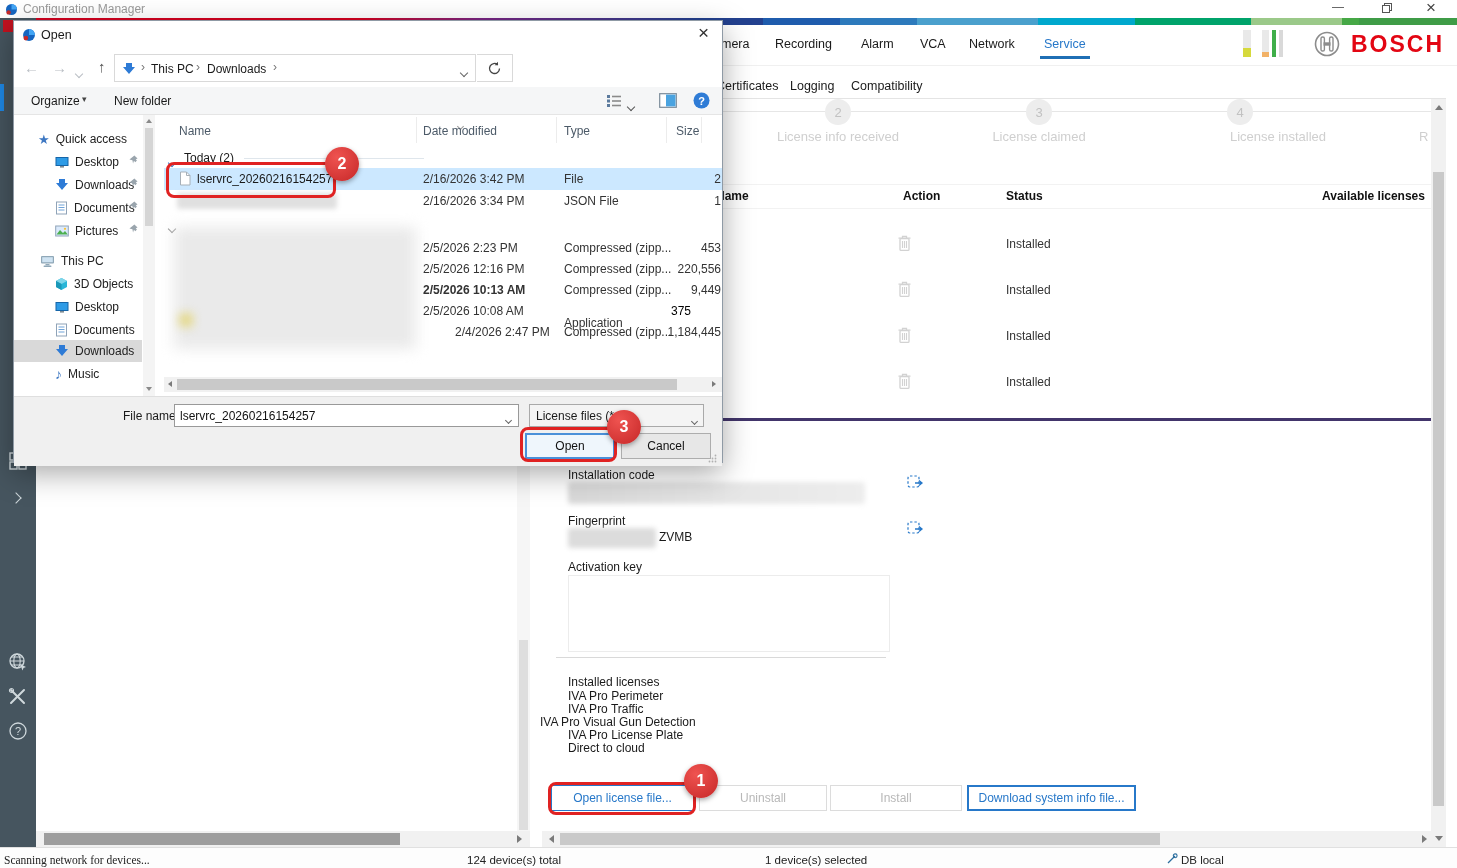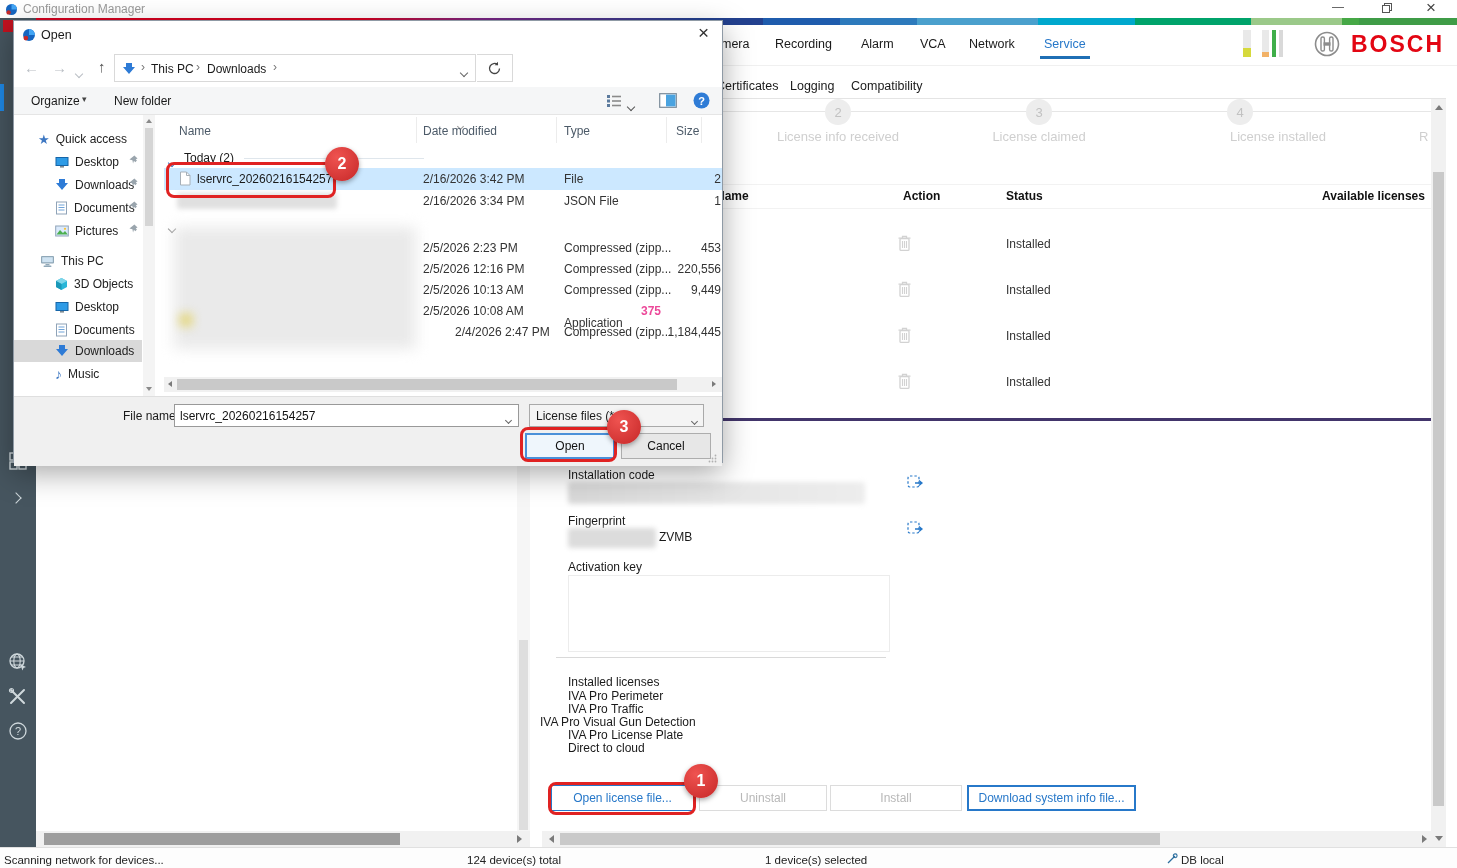--- a/index.html
+++ b/index.html
@@ -208,21 +208,21 @@
   <span class="tri" style="left:31px;top:835px;border-top:4px solid transparent;border-bottom:4px solid transparent;border-right:5px solid #7a7a7a;"></span>
   <div class="sb-thumb" style="left:44px;top:833px;width:356px;height:12px;background:#9e9e9e;"></div>
   <span class="tri" style="left:517px;top:835px;border-top:4px solid transparent;border-bottom:4px solid transparent;border-left:5px solid #7a7a7a;"></span>
 
   <div class="sb-track" style="left:542px;top:831px;width:889px;height:16px;"></div>
   <span class="tri" style="left:549px;top:835px;border-top:4px solid transparent;border-bottom:4px solid transparent;border-right:5px solid #7a7a7a;"></span>
   <div class="sb-thumb" style="left:560px;top:833px;width:600px;height:12px;"></div>
   <span class="tri" style="left:1422px;top:835px;border-top:4px solid transparent;border-bottom:4px solid transparent;border-left:5px solid #7a7a7a;"></span>
 
   <div class="a" style="left:0;top:847px;width:1457px;height:21px;background:#fdfdfd;border-top:1px solid #e0e0e0;">
-    <span class="txt" style="left:4px;top:6px;font-size:11.5px;color:#222;">Scanning network for devices...</span>
+    <span class="txt" style="left:4px;top:6px;font-size:11.5px;color:#222;font-family:Liberation Serif, serif;">Scanning network for devices...</span>
     <span class="txt" style="left:467px;top:6px;font-size:11.5px;color:#222;">124 device(s) total</span>
     <span class="txt" style="left:613px;top:18px;font-size:11.5px;color:#222;">1 device(s) visible</span>
     <span class="txt" style="left:765px;top:6px;font-size:11.5px;color:#222;">1 device(s) selected</span>
     <span class="ico a" style="left:1166px;top:5px;">
       <svg width="12" height="12" viewBox="0 0 12 12">
           <path d="M2 10 9 3" stroke="#2b6e9e" stroke-width="1.2" fill="none"></path>
           <circle cx="9.2" cy="2.8" r="1.9" fill="none" stroke="#2b6e9e" stroke-width="1.1"></circle>
         </svg>
     </span>
     <span class="txt" style="left:1181px;top:6px;font-size:11.5px;color:#222;">DB local</span>
@@ -495,28 +495,28 @@
       <span class="txt" style="left:259px;top:4px;color:#333;">2/5/2026 2:23 PM</span>
       <span class="txt" style="left:400px;top:4px;color:#333;">Compressed (zipp...</span>
       <span class="txt" style="left:477px;top:4px;width:80px;text-align:right;color:#333;">453</span>
     </div>
     <div class="a" style="left:150px;top:237px;width:558px;height:21px;">
       <span class="txt" style="left:259px;top:4px;color:#333;">2/5/2026 12:16 PM</span>
       <span class="txt" style="left:400px;top:4px;color:#333;">Compressed (zipp...</span>
       <span class="txt" style="left:477px;top:4px;width:80px;text-align:right;color:#333;">220,556</span>
     </div>
     <div class="a" style="left:150px;top:258px;width:558px;height:21px;">
-      <span class="txt" style="left:259px;top:4px;color:#333;">2/5/2026 10:13 AM</span>
+      <span class="txt" style="left:259px;top:4px;color:#333;font-weight:bold;">2/5/2026 10:13 AM</span>
       <span class="txt" style="left:400px;top:4px;color:#333;">Compressed (zipp...</span>
       <span class="txt" style="left:477px;top:4px;width:80px;text-align:right;color:#333;">9,449</span>
     </div>
     <div class="a" style="left:150px;top:279px;width:558px;height:21px;">
       <span class="txt" style="left:259px;top:4px;color:#333;">2/5/2026 10:08 AM</span>
       <span class="txt" style="left:400px;top:16px;color:#333;">Application</span>
-      <span class="txt" style="left:477px;top:4px;width:80px;text-align:left;color:#ec4899;font-weight:bold;">375</span>
+      <span class="txt" style="left:477px;top:4px;width:80px;text-align:center;color:#000000;">375</span>
     </div>
     <div class="a" style="left:150px;top:300px;width:558px;height:21px;">
       <span class="txt" style="left:259px;top:4px;color:#333;margin-left:32px;">2/4/2026 2:47 PM</span>
       <span class="txt" style="left:400px;top:4px;color:#333;">Compressed (zipp...</span>
       <span class="txt" style="left:477px;top:4px;width:80px;text-align:right;color:#333;">1,184,445</span>
     </div>
 
     <div class="sb-track" style="left:150px;top:356px;width:558px;height:15px;"></div>
     <span class="tri" style="left:154px;top:360px;border-top:3.5px solid transparent;border-bottom:3.5px solid transparent;border-right:4.5px solid #7a7a7a;"></span>
     <div class="sb-thumb" style="left:163px;top:358px;width:500px;height:11px;"></div>

